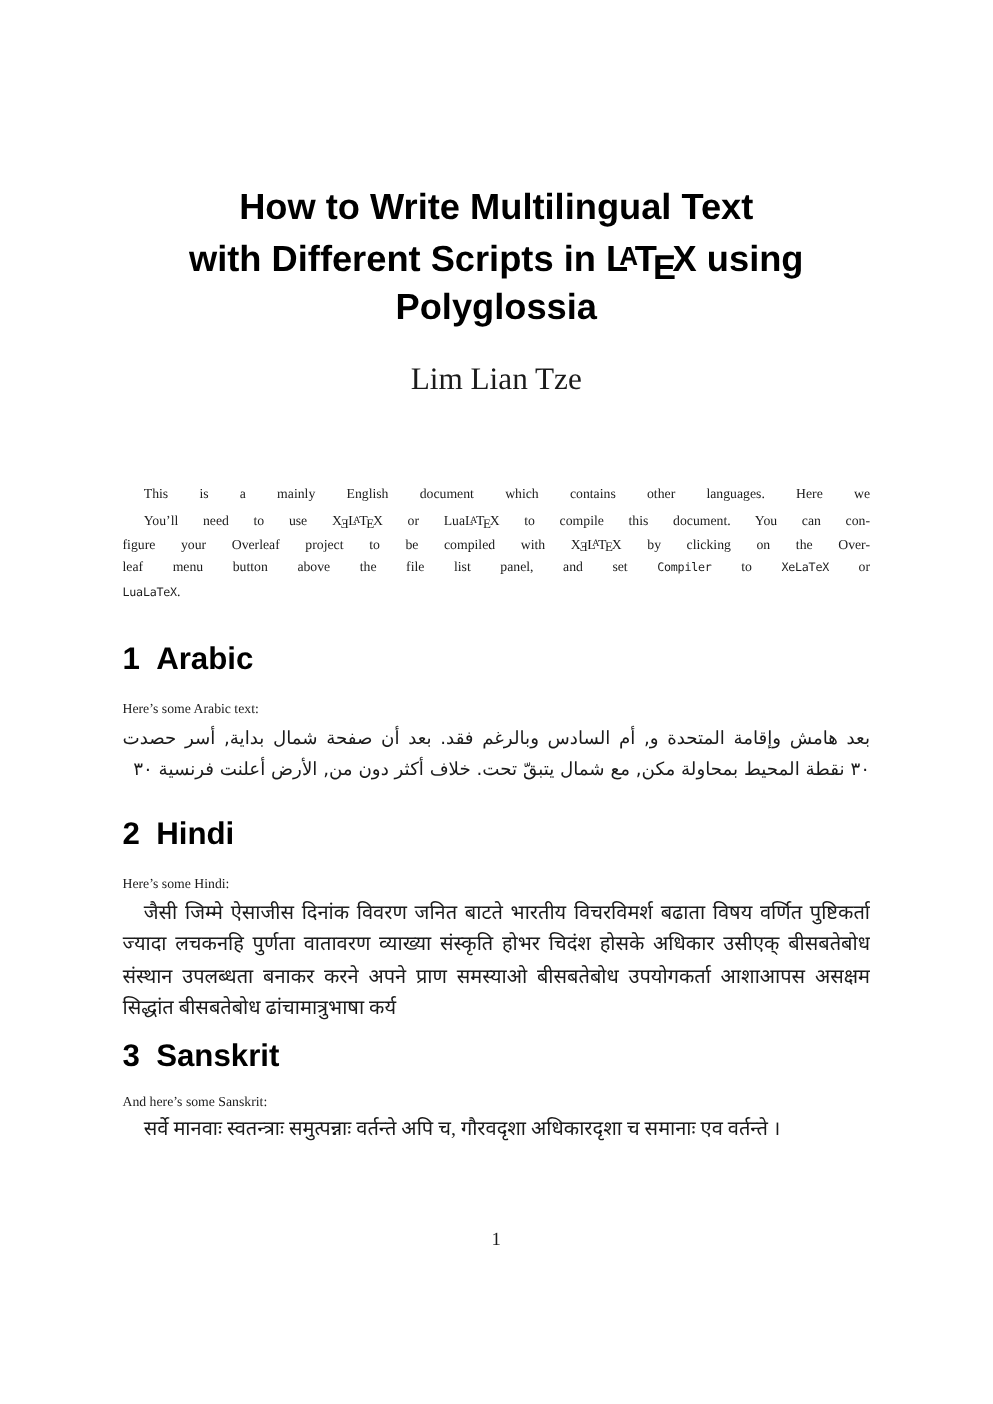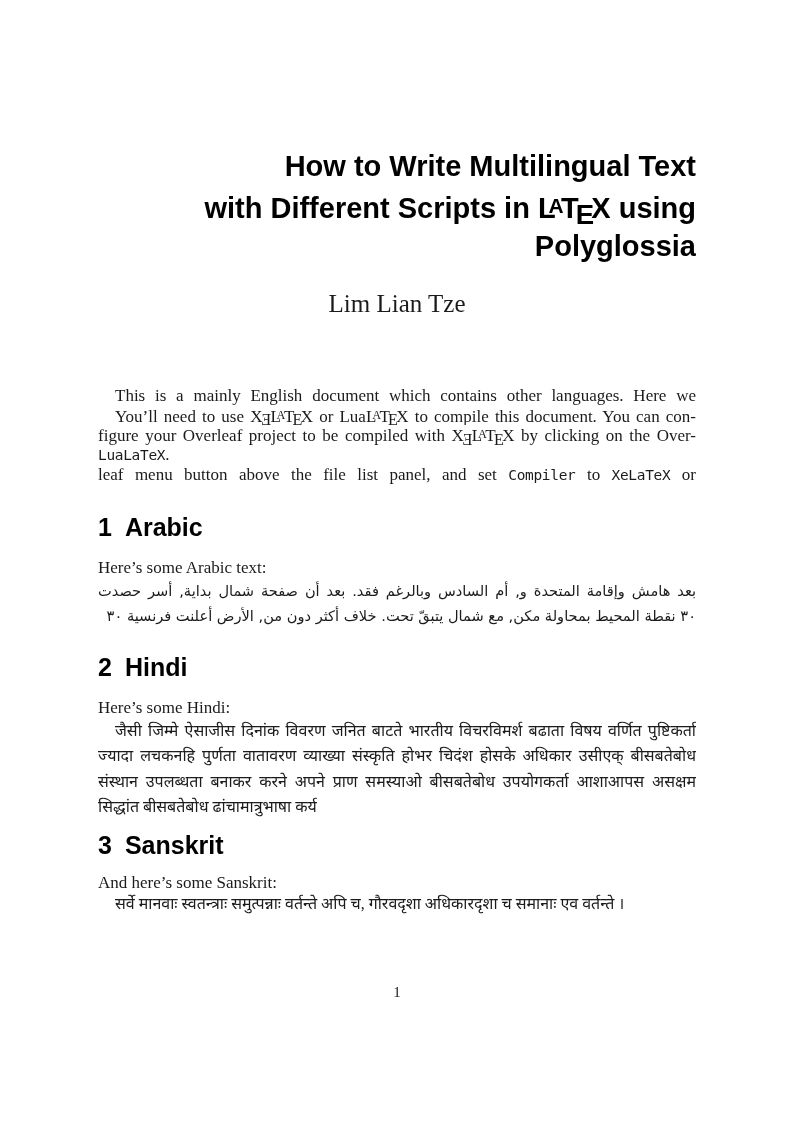--- a/index.html
+++ b/index.html
@@ -17,33 +17,33 @@
   
   .doc-title {
     margin-top: 146px;
     text-align: center;
     font-family: "Liberation Sans", sans-serif;
     font-weight: bold;
     font-size: 29px;
     line-height: 40px;
     color: #000000;
   }
-  .doc-title .t-line { max-height: 40px; overflow: hidden; text-align: right; }
+  .doc-title .t-line { max-height: 40px; overflow: hidden; }
 
   
   .author {
     margin-top: 26px;
     text-align: center;
     font-size: 25px;
     line-height: 24px;
   }
 
   
   .intro { margin-top: 70px; }
-  .body-text { font-size: 17px; line-height: 19.7px; }
+  .body-text { font-size: 11px; line-height: 19.7px; }
   .line { max-height: 19.7px; overflow: hidden; }
   .jl { text-align: justify; text-align-last: justify; }
   .ll { text-align: left; }
   .indent { text-indent: 17px; }
 
   .mono {
     font-family: "DejaVu Sans Mono", monospace;
     font-size: 0.85em;
     letter-spacing: -0.02em;
   }
@@ -110,22 +110,22 @@
 
     <div class="author">Lim Lian Tze</div>
 
     <div class="intro body-text">
       <div>
         <div class="line jl indent"><span>This is a mainly English document which contains other languages. Here we</span></div>
       </div>
       <div>
         <div class="line jl indent"><span>You’ll need to use </span><span class="tex-logo"><span>X</span><span class="xe">Ǝ</span><span>L</span><span class="la">A</span><span>T</span><span class="te">E</span><span>X</span></span><span> or </span><span class="tex-logo"><span>Lua</span><span>L</span><span class="la">A</span><span>T</span><span class="te">E</span><span>X</span></span><span> to compile this document. You can con-</span></div>
         <div class="line jl"><span>figure your Overleaf project to be compiled with </span><span class="tex-logo"><span>X</span><span class="xe">Ǝ</span><span>L</span><span class="la">A</span><span>T</span><span class="te">E</span><span>X</span></span><span> by clicking on the Over-</span></div>
+        <div class="line jl"><span>leaf menu button above the file list panel, and set </span><span class="mono">Compiler</span><span> to </span><span class="mono">XeLaTeX</span><span> or</span></div>
         <div class="line ll"><span class="mono">LuaLaTeX</span><span>.</span></div>
-        <div class="line jl"><span>leaf menu button above the file list panel, and set </span><span class="mono">Compiler</span><span> to </span><span class="mono">XeLaTeX</span><span> or</span></div>
       </div>
     </div>
 
     <div class="sec-heading first">
       <span class="sec-num">1</span><span>Arabic</span>
     </div>
     <div class="lead body-text">Here’s some Arabic text:</div>
     <div class="arabic-block" lang="ar">
       <div class="a-line jl" dir="rtl">بعد هامش وإقامة المتحدة و, أم السادس وبالرغم فقد. بعد أن صفحة شمال بداية, أسر حصدت تزامناً ما.</div>
       <div class="a-line ll" dir="rtl">٣٠ نقطة المحيط بمحاولة مكن, مع شمال يتبقّ تحت. خلاف أكثر دون من, الأرض أعلنت فرنسية ٣٠ على.</div>

